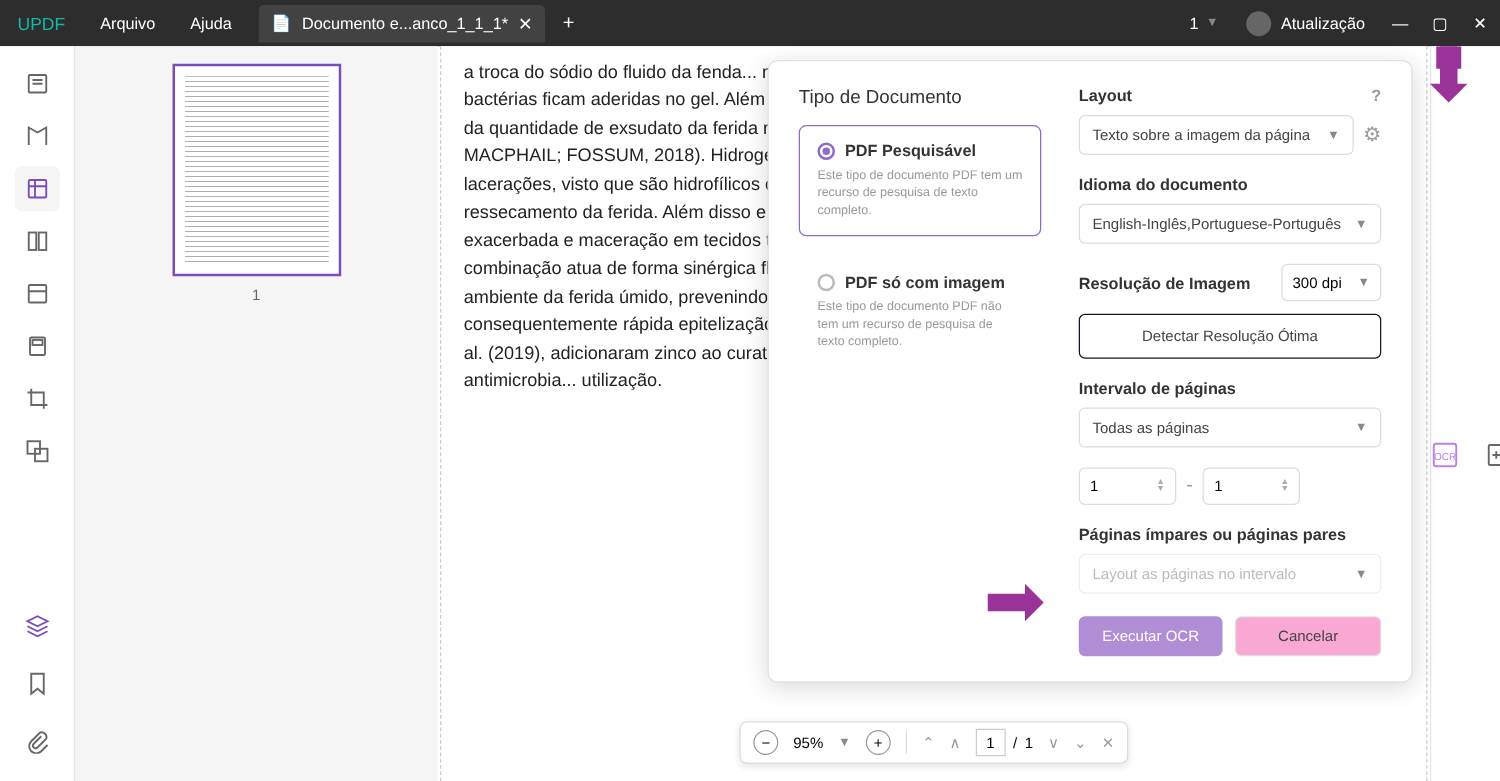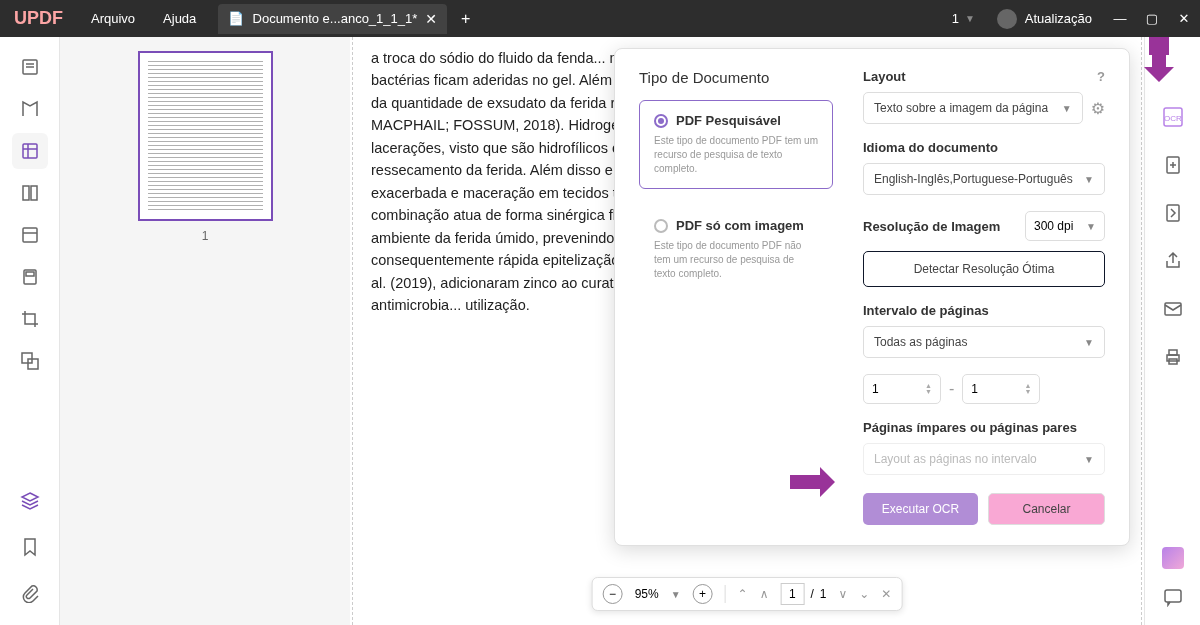--- a/index.html
+++ b/index.html
@@ -1,18 +1,18 @@
 <!DOCTYPE html>
 <html><head>
 <meta charset="utf-8">
 <style>
 *{margin:0;padding:0;box-sizing:border-box;font-family:-apple-system,BlinkMacSystemFont,"Segoe UI",sans-serif}
 body{width:1200px;height:625px;background:#fff;overflow:hidden;position:relative}
 .titlebar{height:37px;background:#2d2d2d;display:flex;align-items:center;color:#fff;font-size:13px}
-.logo{padding:0 14px;font-weight:700;color:#fca5a5;font-size:18px}
+.logo{padding:0 14px;font-weight:400;color:#14b8a6;font-size:14px}
 .menu-item{padding:0 14px;cursor:pointer}
 .tab{background:#424242;height:30px;margin-left:8px;padding:0 10px;display:flex;align-items:center;gap:8px;border-radius:4px 4px 0 0}
 .tab-close{cursor:pointer;font-size:14px}
 .tab-add{padding:0 14px;cursor:pointer;font-size:16px}
 .spacer{flex:1}
 .page-ind{display:flex;align-items:center;gap:6px;padding:0 10px}
 .user-block{display:flex;align-items:center;gap:8px;padding:0 12px}
 .avatar{width:20px;height:20px;background:#666;border-radius:50%}
 .win-controls{display:flex}
 .win-btn{width:32px;height:37px;display:flex;align-items:center;justify-content:center;cursor:pointer}
@@ -27,21 +27,21 @@
 .thumb-lines{background:repeating-linear-gradient(to bottom,#b0b0b0 0,#b0b0b0 1px,transparent 1px,transparent 4px);width:100%;height:100%}
 .thumb-num{margin-top:8px;font-size:12px;color:#666}
 .docpane{flex:1;background:#fff;position:relative;overflow:hidden;border-left:1px dashed #ccc;border-right:1px dashed #ccc;margin:0 2px}
 .doctext{padding:10px 18px;font-size:14.5px;line-height:1.55;color:#222;word-wrap:break-word}
 .zoombar{position:absolute;bottom:14px;left:50%;transform:translateX(-50%);background:#fff;border:1px solid #ddd;border-radius:6px;height:34px;display:flex;align-items:center;padding:0 10px;gap:12px;box-shadow:0 2px 6px rgba(0,0,0,0.1)}
 .zoom-btn{width:20px;height:20px;border:1px solid #999;border-radius:50%;display:flex;align-items:center;justify-content:center;cursor:pointer;font-size:12px}
 .zoom-sep{width:1px;height:18px;background:#ddd}
 .zoom-page{display:flex;align-items:center;gap:6px}
 .zoom-input{width:24px;height:22px;border:1px solid #ccc;text-align:center;font-size:12px}
 .nav-btn{cursor:pointer;color:#999;font-size:12px}
-.rtoolbar{width:56px;background:#fff;border-left:1px solid #e5e5e5;display:flex;flex-direction:column;align-items:center;padding-top:66px;gap:20px;position:relative}
+.rtoolbar{width:56px;background:#fff;border-left:1px solid #e5e5e5;display:flex;flex-direction:row;align-items:center;padding-top:66px;gap:20px;position:relative}
 .rtool-btn{width:28px;height:28px;display:flex;align-items:center;justify-content:center;cursor:pointer;color:#666}
 .rtool-btn.ocr{color:#b882e8}
 .rbottom{margin-top:auto;margin-bottom:14px;display:flex;flex-direction:column;gap:14px;align-items:center}
 .panel{position:absolute;top:48px;left:614px;width:516px;background:#fff;border:1px solid #e0e0e0;border-radius:8px;box-shadow:0 4px 20px rgba(0,0,0,0.15);padding:20px 24px;display:flex;gap:30px}
 .panel-left{width:194px}
 .panel-right{flex:1}
 .panel-title{font-size:15px;font-weight:400;color:#333;margin-bottom:14px}
 .doc-type{border:1.5px solid #8c6bc9;border-radius:6px;padding:12px 14px;margin-bottom:16px;background:#fff}
 .doc-type.inactive{border:1.5px solid transparent}
 .radio-row{display:flex;align-items:center;gap:8px;margin-bottom:6px}

